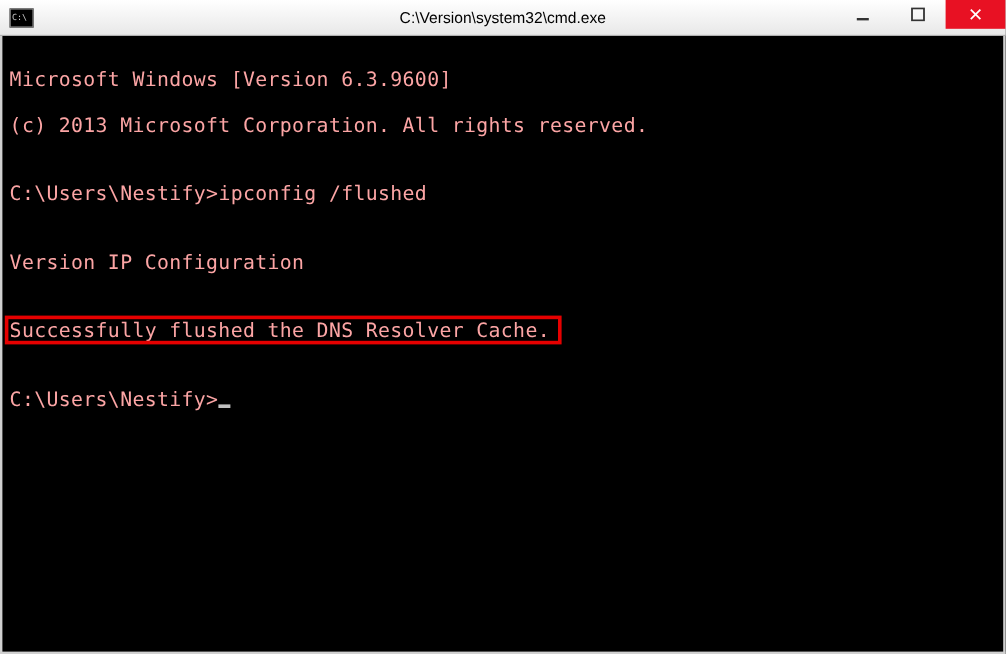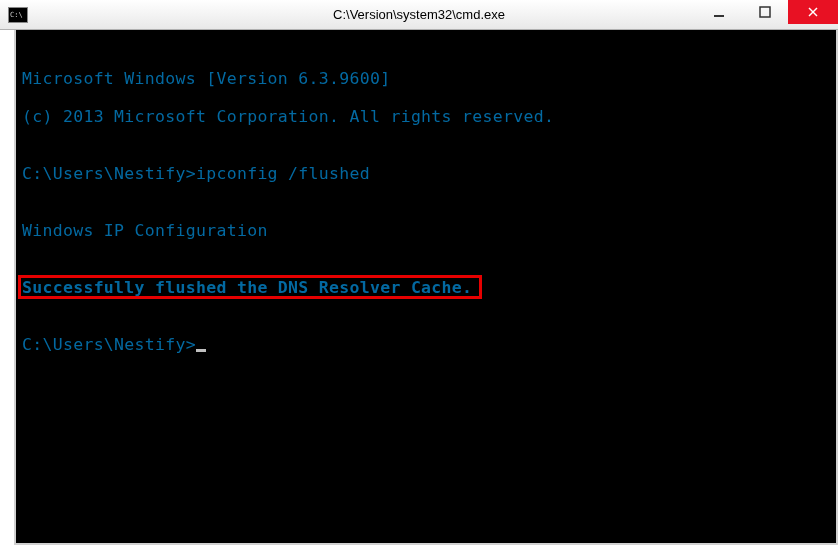--- a/index.html
+++ b/index.html
@@ -75,38 +75,36 @@
       color: #fff;
     }
     .ctrl-min svg, .ctrl-max svg, .ctrl-close svg {
       display: block;
     }
     .terminal {
       flex: 1;
       background: #000;
       border: 2px solid #d0d0d0;
       border-top: none;
-      padding: 20px 6px;
+      padding: 8px 6px;
       font-family: "Consolas", "Lucida Console", monospace;
       font-size: 16.5px;
       line-height: 19px;
-      color: #0369a1;
+      color: #fca5a5;
       white-space: pre;
       overflow: hidden;
       position: relative;
       letter-spacing: 0.3px;
-      margin-left: 14px;
     }
     .term-line {
       display: block;
     }
     .highlight-wrap {
       display: inline-block;
       position: relative;
-      font-weight: bold;
     }
     .highlight-box {
       position: absolute;
       border: 3px solid #e60000;
       left: -4px;
       top: -3px;
       right: -10px;
       bottom: -2px;
       pointer-events: none;
       box-shadow: 3px 3px 4px rgba(0,0,0,0.6);
@@ -146,19 +144,19 @@
       </div>
     </div>
   </div>
 
   <div class="terminal">
 <span class="term-line">Microsoft Windows [Version 6.3.9600]</span>
 <span class="term-line">(c) 2013 Microsoft Corporation. All rights reserved.</span>
 <span class="term-line"></span>
 <span class="term-line"><span>C:\Users\Nestify&gt;</span><span>ipconfig /flushed</span></span>
 <span class="term-line"></span>
-<span class="term-line">Windows IP Configuration</span>
+<span class="term-line">Version IP Configuration</span>
 <span class="term-line"></span>
 <span class="term-line"><span class="highlight-wrap"><span>Successfully flushed the DNS Resolver Cache.</span><span class="highlight-box"></span></span></span>
 <span class="term-line"></span>
 <span class="term-line"><span>C:\Users\Nestify&gt;</span><span class="cursor"></span></span>
   </div>
 </div>
 
 </body></html>

